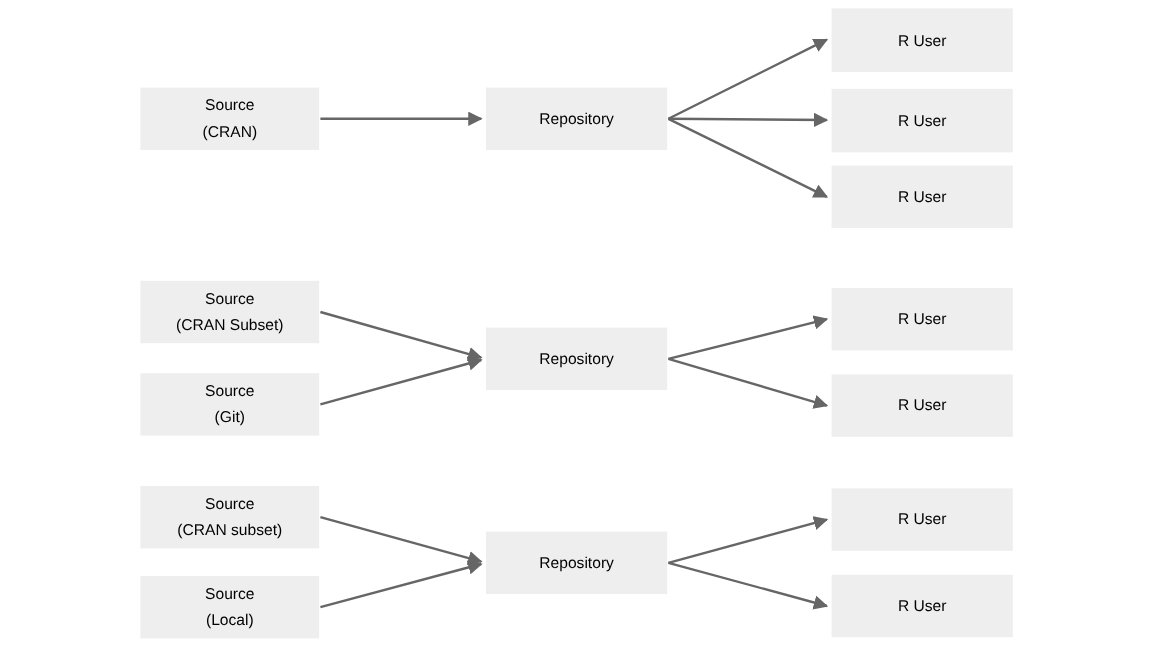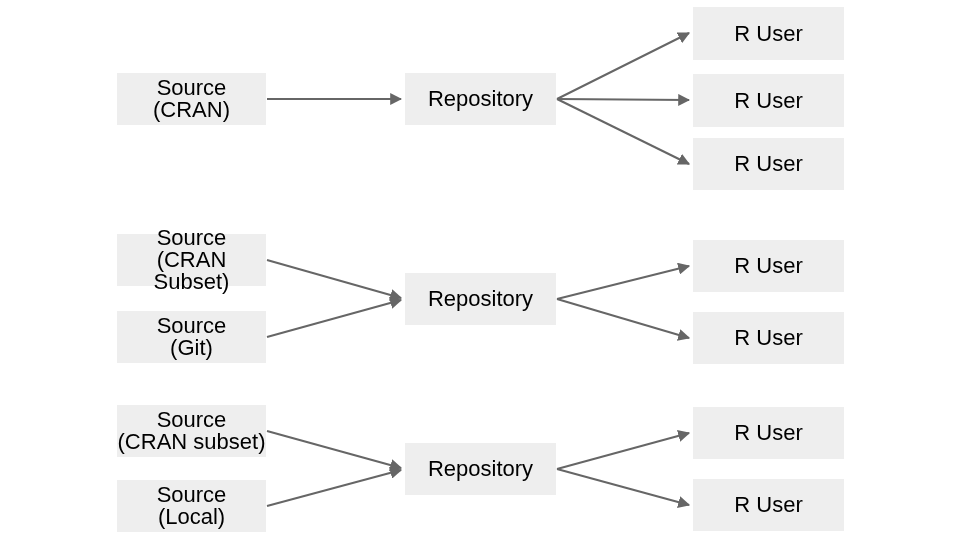--- a/index.html
+++ b/index.html
@@ -36,21 +36,21 @@
   }
   .node {
     position: absolute;
     background: var(--node-fill);
     color: var(--text);
     display: flex;
     align-items: center;
     justify-content: center;
     text-align: center;
     white-space: pre-line;
-    font-size: 22px;
+    font-size: 13px;
     line-height: 22px;
   }
 </style>
 </head>
 <body>
 
 <div class="canvas">
 
   <svg class="arrows-layer" width="960" height="540" viewBox="0 0 960 540" xmlns="http://www.w3.org/2000/svg">
     <defs>

